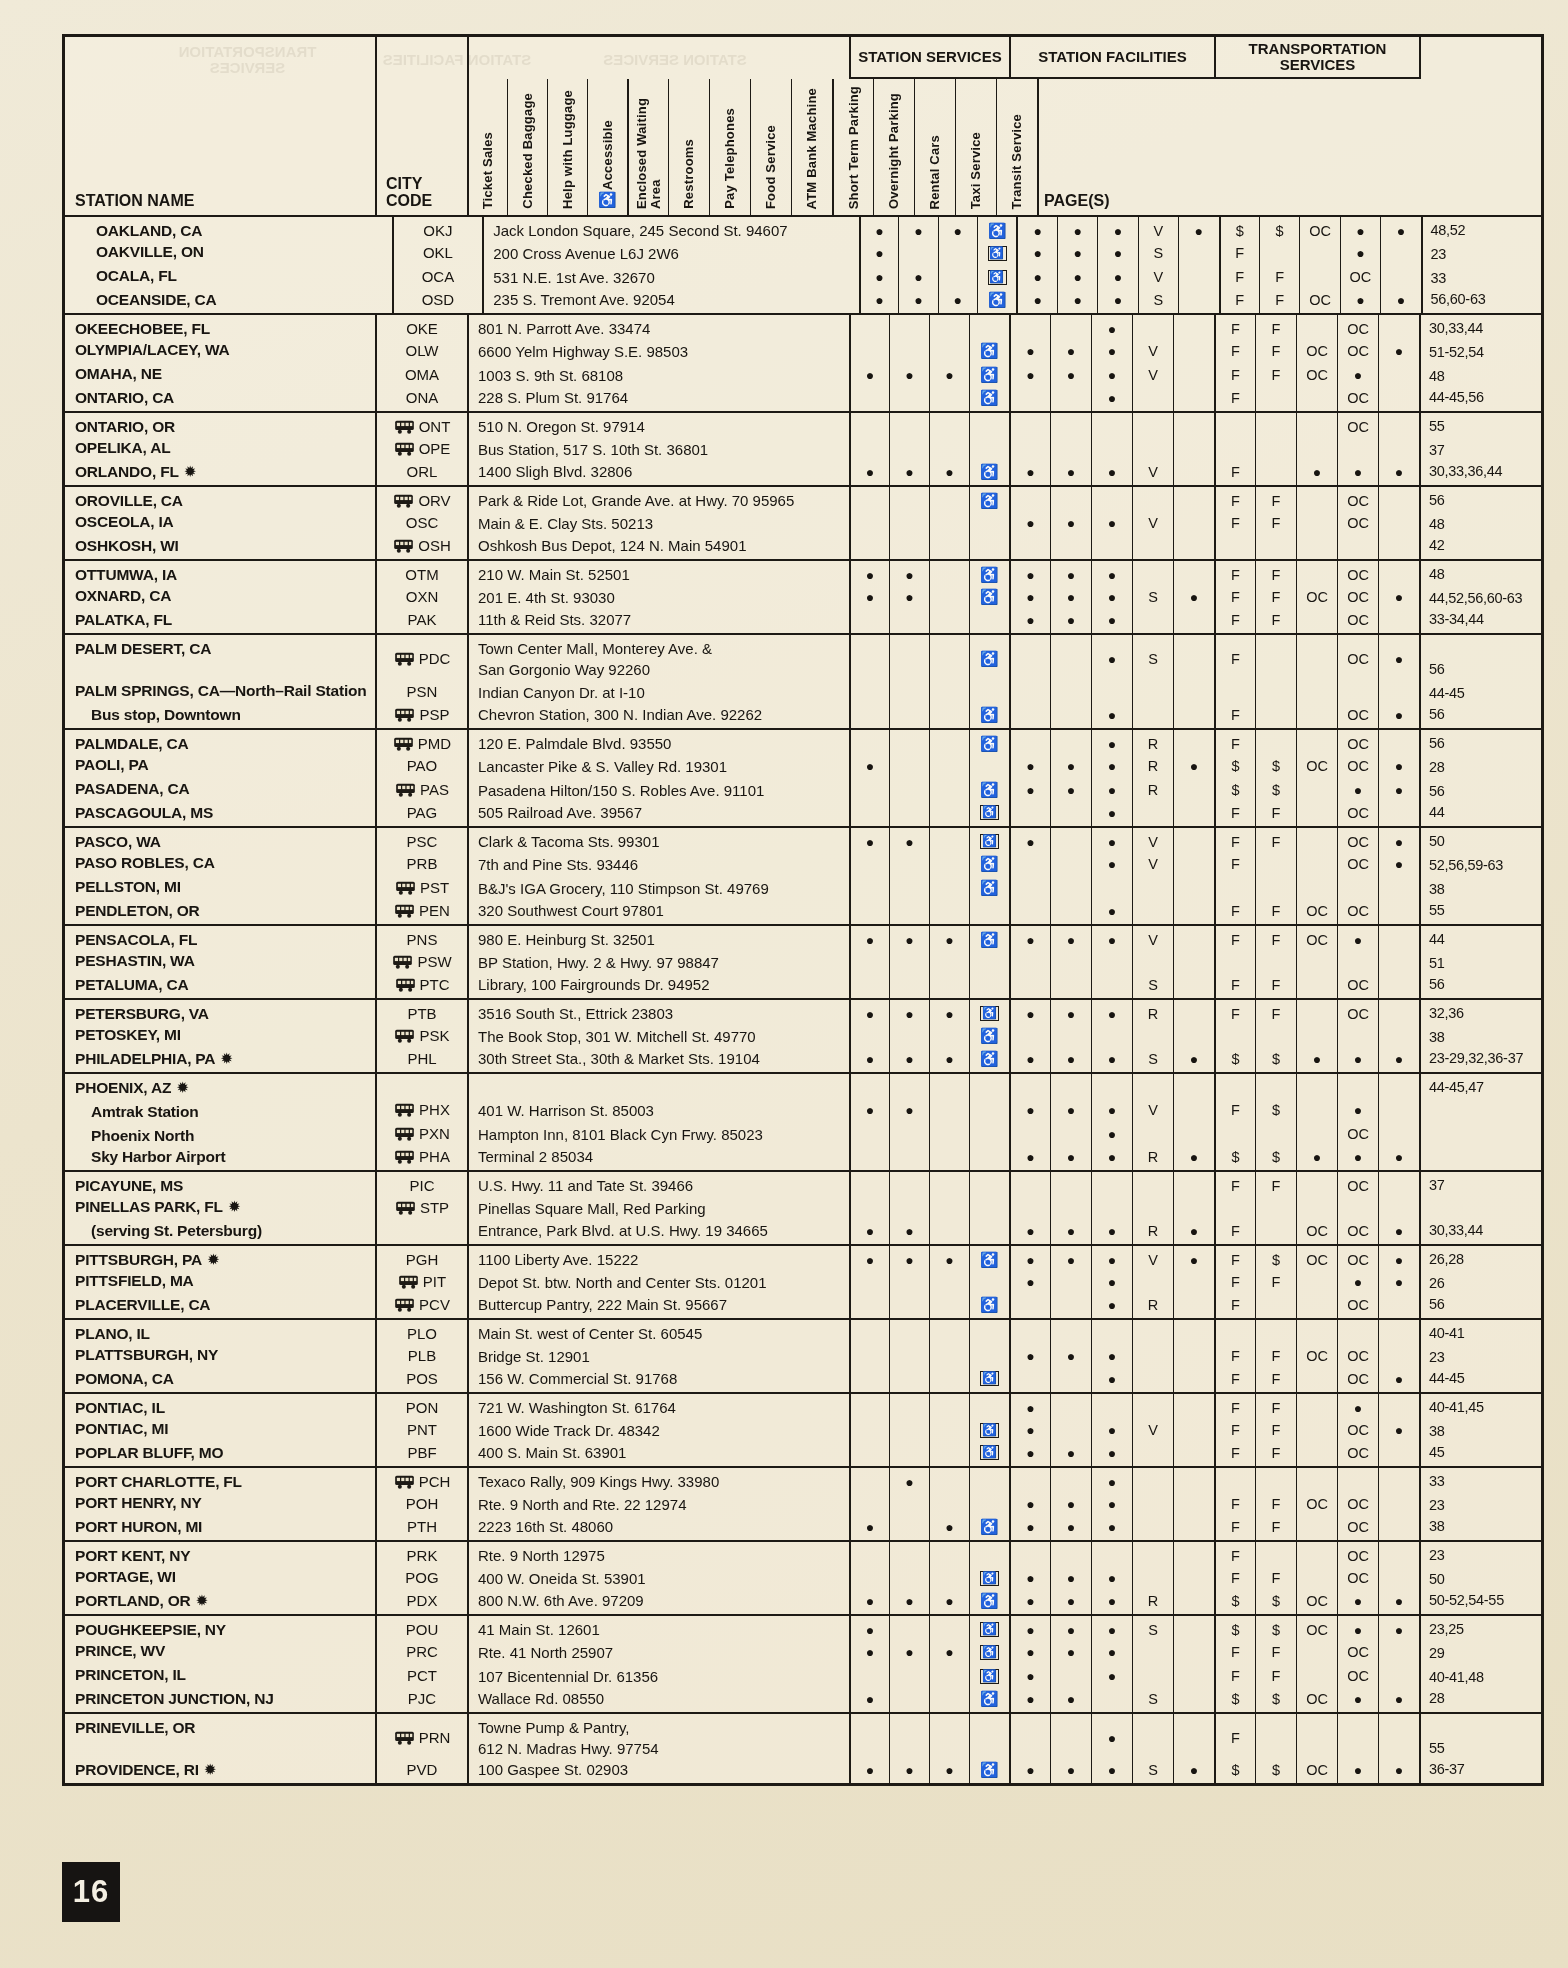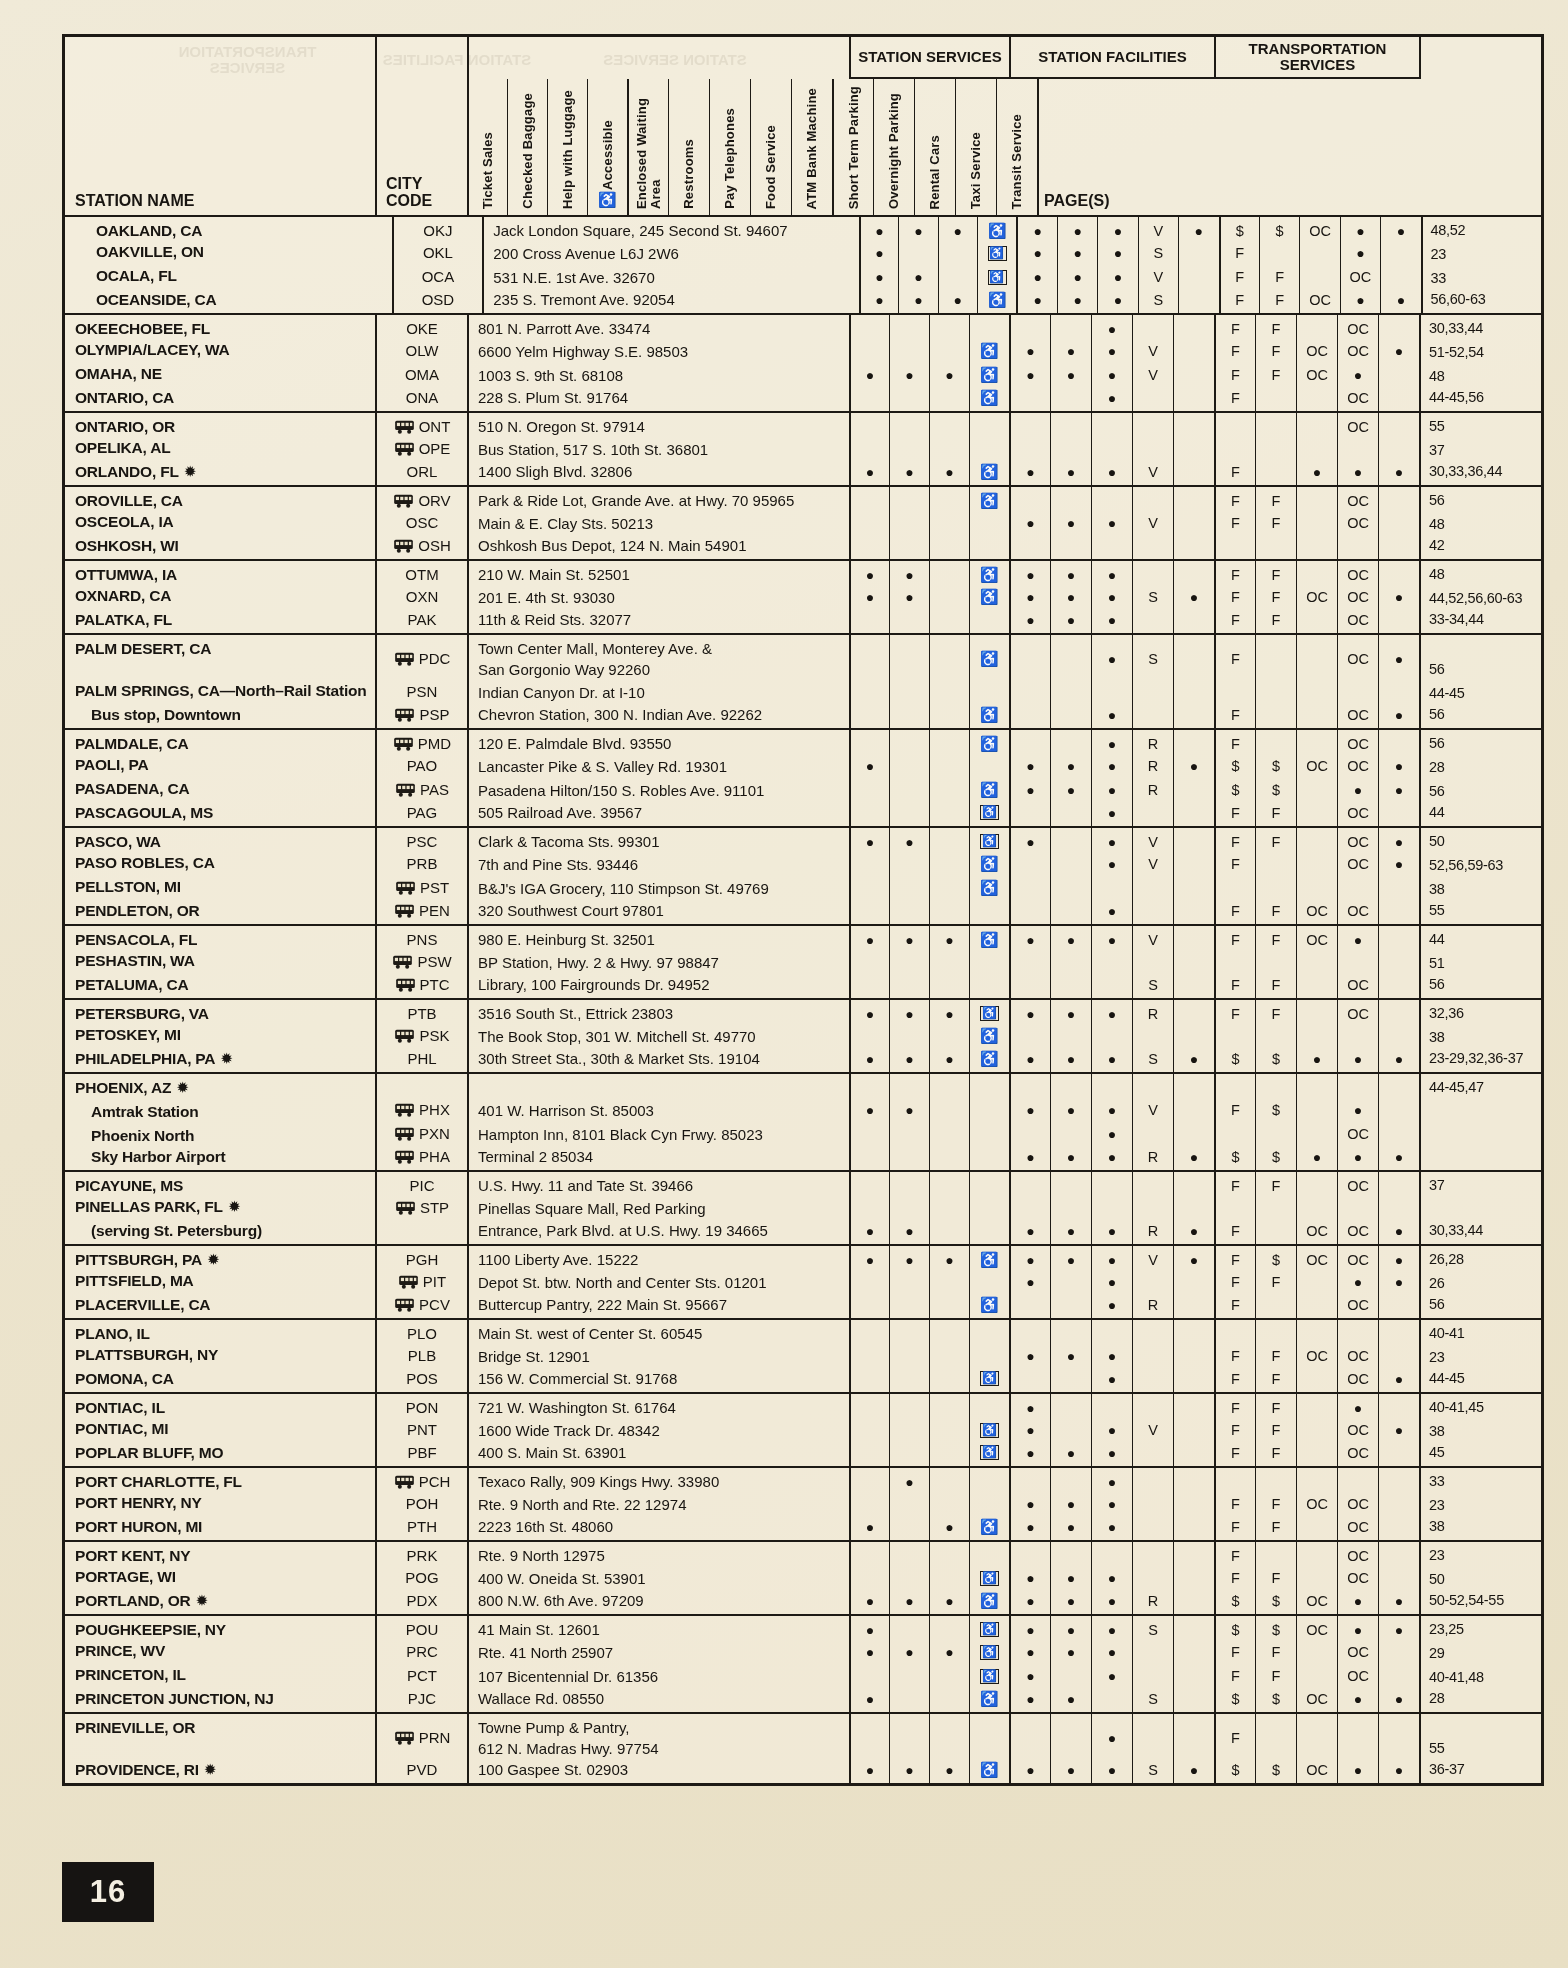--- a/index.html
+++ b/index.html
@@ -54,21 +54,21 @@
   .trow .cLoc{display:flex;align-items:center;padding-left:9px;font-size:15px;
     line-height:21px;white-space:pre-line;}
   .mkc{display:flex;align-items:center;justify-content:center;}
   .dot{font-size:14px;line-height:14px;}
   .acc{font-size:15px;line-height:16px;}
   .accb{font-size:12px;line-height:13px;border:1.4px solid #1d1a15;padding:0 1px;}
   .mkt{font-size:14.5px;line-height:18px;}
   .trow .cPg{display:flex;align-items:flex-end;padding-left:8px;font-size:14.5px;line-height:21px;letter-spacing:-0.3px;}
   .busic{display:inline-flex;align-items:center;}
   
-  .pgbox{position:absolute;left:62px;top:1862px;width:92px;height:60px;background:#161412;
+  .pgbox{position:absolute;left:62px;top:1862px;width:58px;height:60px;background:#161412;
     color:#f4efe2;display:flex;align-items:center;justify-content:center;
     font-weight:bold;font-size:31px;letter-spacing:1px;}
 </style>
 </head>
 <body>
 
 <div class="page">
 
   <div class="bleed" style="left:155px;top:44px;width:185px;">TRANSPORTATION
 SERVICES</div>

